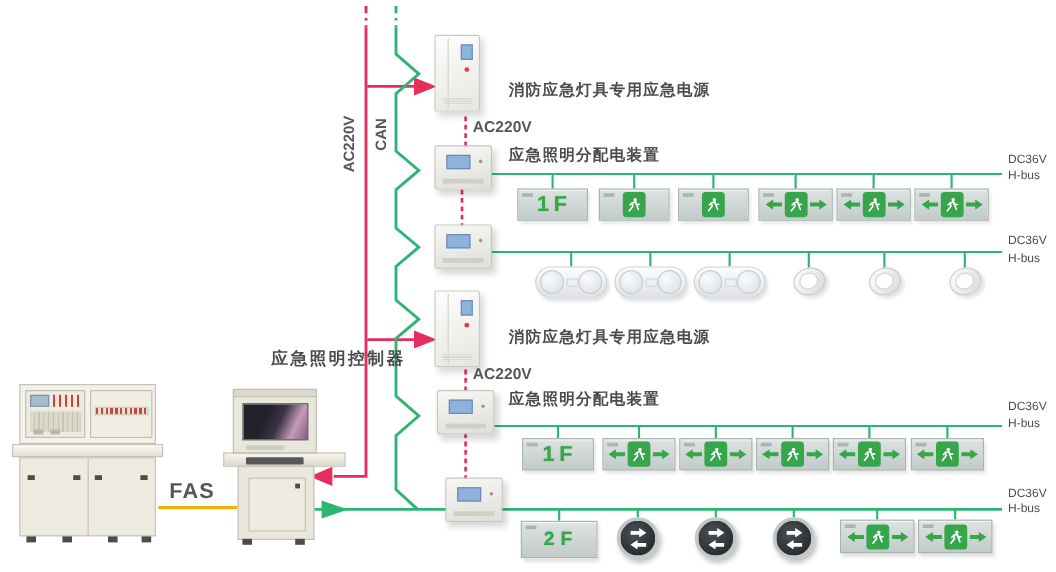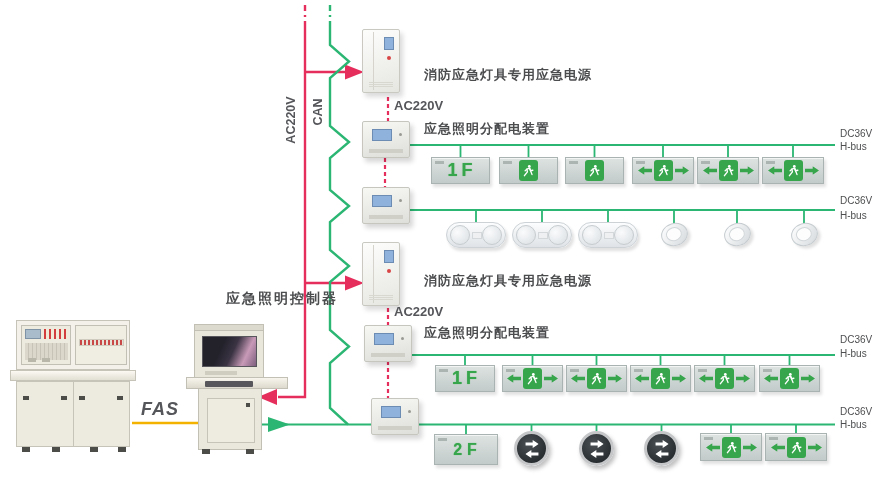--- a/index.html
+++ b/index.html
@@ -399,21 +399,21 @@
         <svg width="13" height="15" viewBox="0 0 24 24">
           <use href="#man"></use>
         </svg>
       </span>
     <svg class="arr flip" width="14" height="9" viewBox="0 0 20 12">
         <use href="#arr"></use>
       </svg>
     </div>
 
   <div class="abs zh big" style="left:186px;top:290px;margin-left:40px;">应急照明控制器</div>
-  <div class="fas" style="left:141px;top:399px;font-style:italic;">FAS</div>
+  <div class="fas" style="left:141px;top:399px;">FAS</div>
 
   <div class="console">
     <div class="c1-panels">
       <div class="p-l">
         <span class="scr"></span>
         <span class="dots"></span>
         <span class="slats"></span>
         <span class="sq1"></span>
         <span class="sq2"></span>
       </div>

